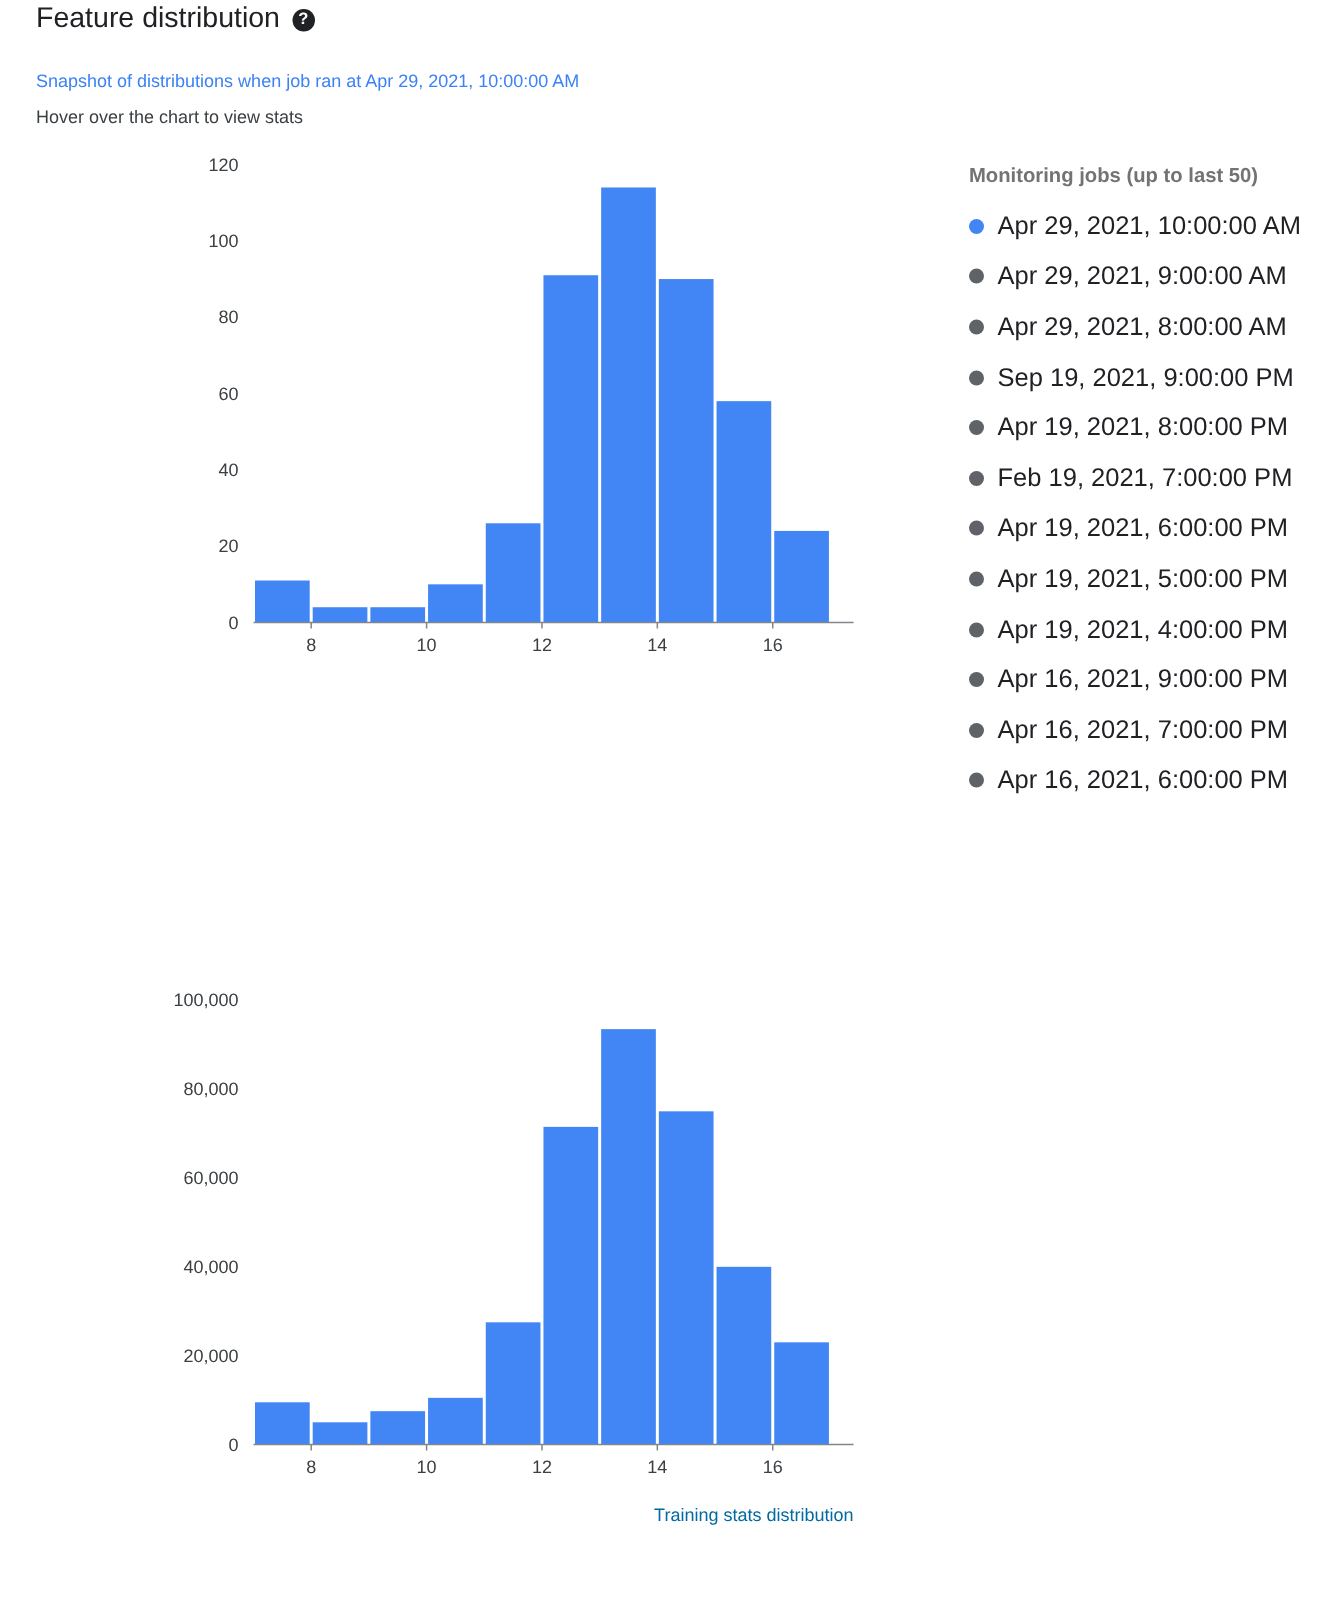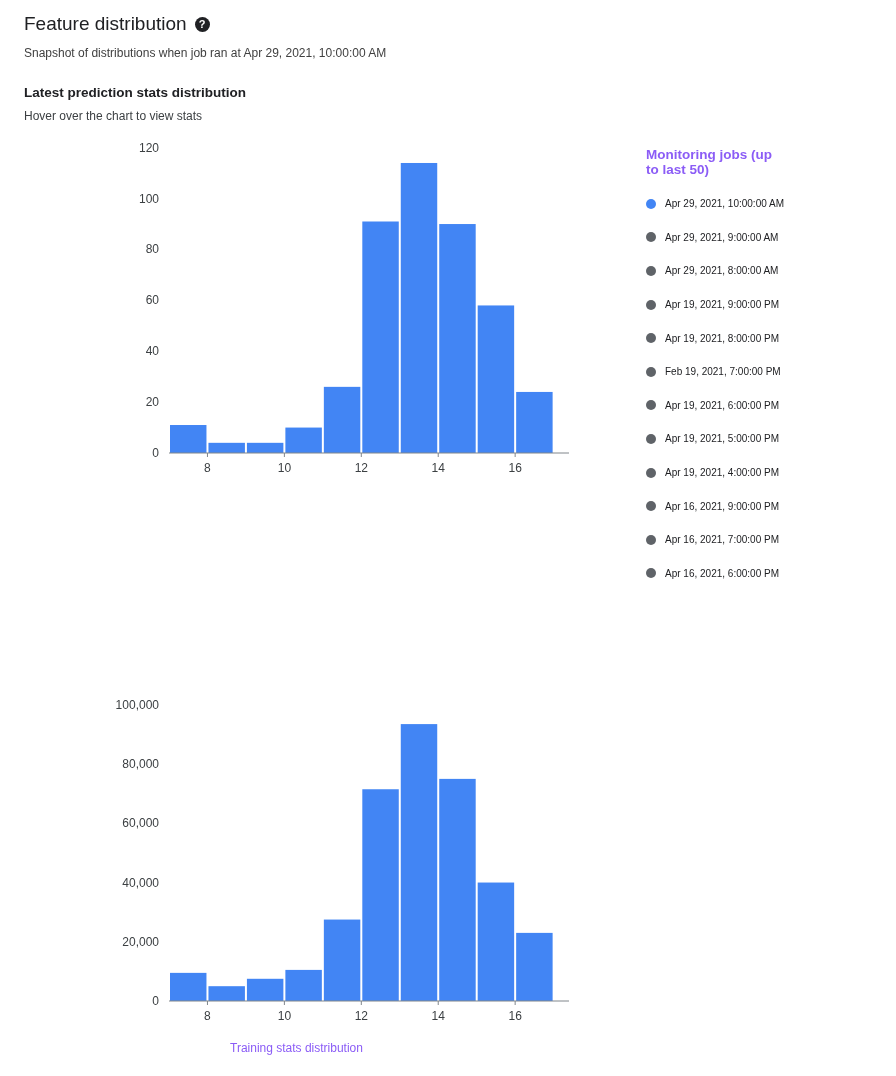--- a/index.html
+++ b/index.html
@@ -9,21 +9,21 @@
   }
   body {
     width: 896px;
     height: 1076px;
     font-family: "Liberation Sans", sans-serif;
     color: #202124;
     position: relative;
     overflow: hidden;
   }
   .page {
-    padding: 11px 24px 0 24px;
+    padding: 0 24px 0 24px;
     box-sizing: border-box;
     width: 728px;
     height: 1076px;
     position: relative;
   }
   
   .title-row {
     display: flex;
     align-items: center;
     gap: 8px;
@@ -41,23 +41,23 @@
     background: #202124;
     color: #ffffff;
     font-size: 11px;
     font-weight: 700;
     line-height: 15px;
     text-align: center;
     display: inline-block;
     cursor: pointer;
   }
   .subtitle {
-    margin-top: 8px;
+    margin-top: 20px;
     font-size: 12px;
-    color: #404040;
+    color: #3b82f6;
     line-height: 16px;
   }
   .section-title {
     margin-top: 24px;
     font-size: 13.5px;
     font-weight: 700;
     color: #202124;
   }
   .section-hint {
     margin-top: 9px;
@@ -77,72 +77,71 @@
   .legend-col {
     flex: 1 1 auto;
     padding-top: 24px;
     padding-left: 12px;
   }
 
   
   .legend-title {
     font-size: 13.5px;
     font-weight: 700;
-    color: #8b5cf6;
+    color: #737373;
     margin-bottom: 10px;
   }
   .legend-item {
     display: flex;
     align-items: center;
     gap: 9px;
     height: 33.6px;
     cursor: pointer;
   }
   .legend-dot {
     width: 10px;
     height: 10px;
     border-radius: 50%;
     flex: 0 0 10px;
   }
   .legend-label {
-    font-size: 10px;
+    font-size: 17px;
     color: #202124;
     white-space: nowrap;
   }
 
   
   .chart-block {
     position: relative;
   }
   .chart-svg {
     display: block;
   }
   .axis-label {
-    text-align: center;
+    text-align: right;
     font-size: 12px;
-    color: #8b5cf6;
+    color: #0369a1;
     width: 545px;
   }
   text {
     font-family: "Liberation Sans", sans-serif;
   }
 </style>
 </head>
 <body>
 
 <div class="page">
 
   <div class="title-row">
     <span class="page-title">Feature distribution</span>
     <span class="help-icon">?</span>
   </div>
 
   <div class="subtitle">Snapshot of distributions when job ran at Apr 29, 2021, 10:00:00 AM</div>
 
-  <div class="section-title">Latest prediction stats distribution</div>
   <div class="section-hint">Hover over the chart to view stats</div>
 
   <div class="content">
 
     <div class="charts-col">
 
       <div class="chart-block">
         <svg class="chart-svg" id="chart-0" width="610" height="400">
             <rect x="146" y="302.016" width="36.46153846153845" height="27.98399999999998" fill="#4285f4"></rect>
             <rect x="184.46153846153845" y="319.824" width="36.46153846153848" height="10.175999999999988" fill="#4285f4"></rect>
@@ -220,21 +219,21 @@
           <div class="legend-item">
             <span class="legend-dot" style="background: rgb(95, 99, 104);"></span>
             <span class="legend-label">Apr 29, 2021, 9:00:00 AM</span>
           </div>
           <div class="legend-item">
             <span class="legend-dot" style="background: rgb(95, 99, 104);"></span>
             <span class="legend-label">Apr 29, 2021, 8:00:00 AM</span>
           </div>
           <div class="legend-item">
             <span class="legend-dot" style="background: rgb(95, 99, 104);"></span>
-            <span class="legend-label">Apr 19, 2021, 9:00:00 PM</span>
+            <span class="legend-label">Sep 19, 2021, 9:00:00 PM</span>
           </div>
           <div class="legend-item">
             <span class="legend-dot" style="background: rgb(95, 99, 104);"></span>
             <span class="legend-label">Apr 19, 2021, 8:00:00 PM</span>
           </div>
           <div class="legend-item">
             <span class="legend-dot" style="background: rgb(95, 99, 104);"></span>
             <span class="legend-label">Feb 19, 2021, 7:00:00 PM</span>
           </div>
           <div class="legend-item">

